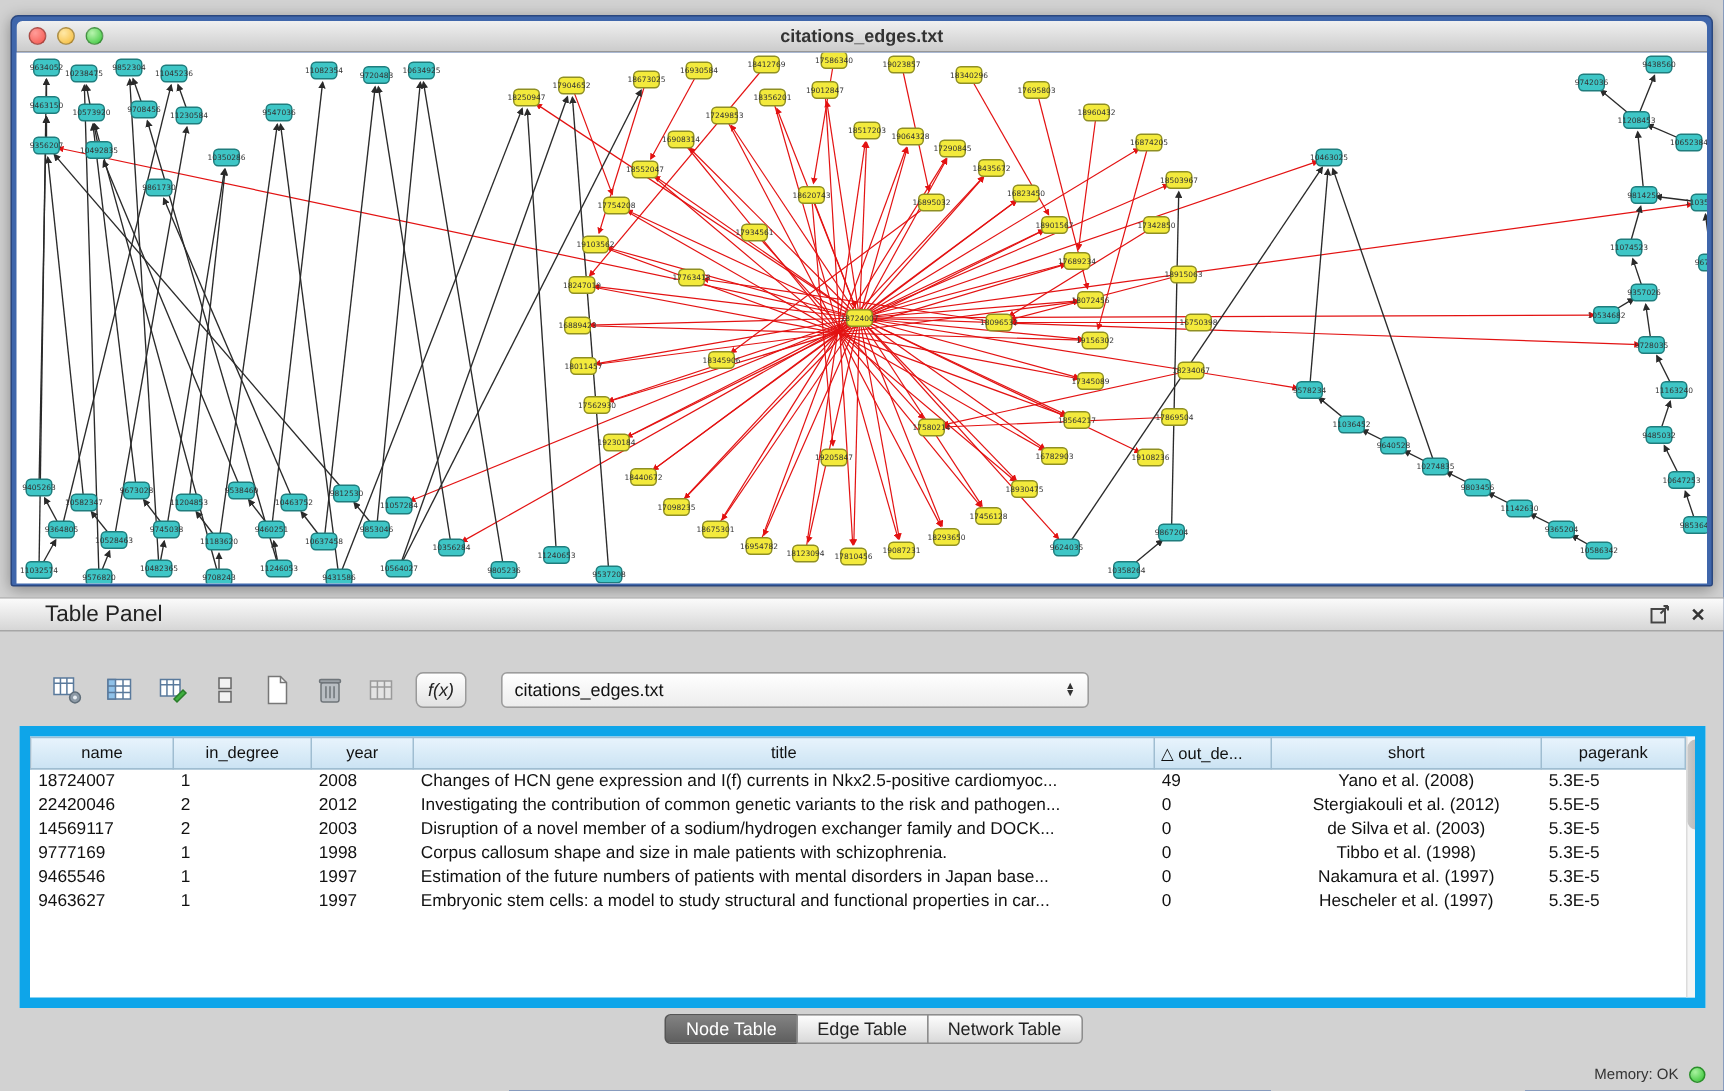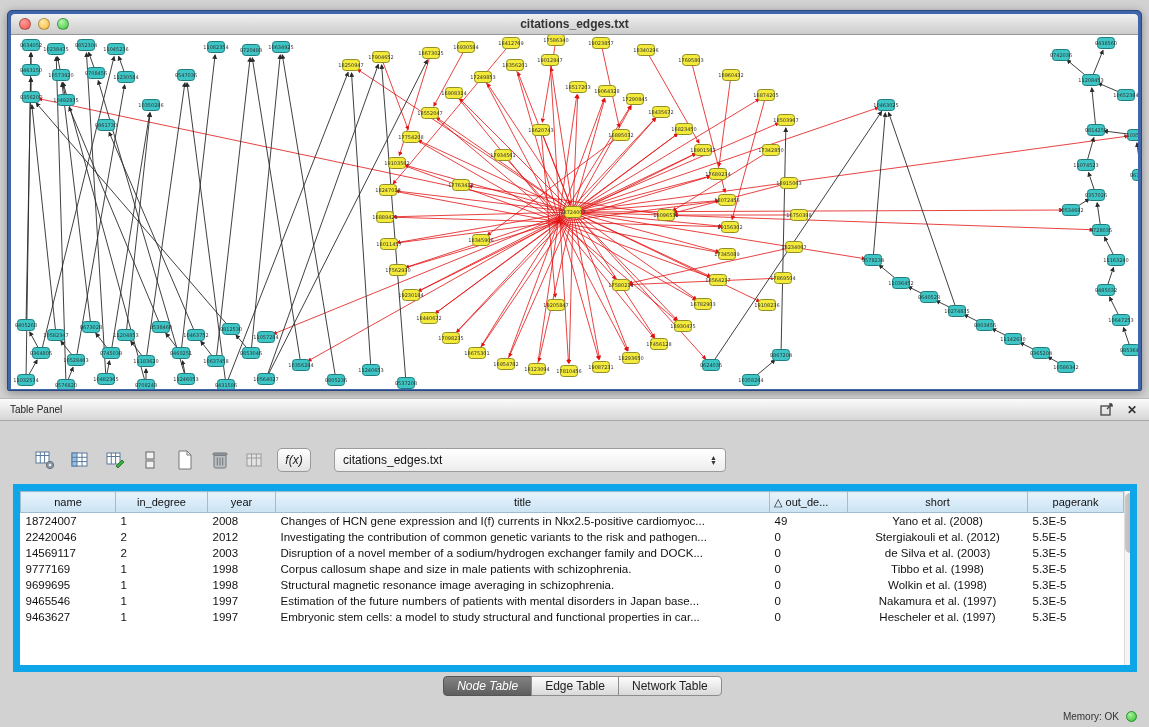--- a/index.html
+++ b/index.html
@@ -46,21 +46,21 @@
   .edge-red    { stroke:#e31212; stroke-width:0.8; }
   .edge-black  { stroke:#2a2a2a; stroke-width:0.9; }
 
   
   .table-panel-header {
     position:absolute; left:0; top:398px; width:1149px; height:23px;
     background:linear-gradient(#fbfbfb,#d6d6d6);
     border-top:1px solid #b9b9b9; border-bottom:1px solid #a6a6a6;
     display:flex; align-items:center; padding:0 10px;
   }
-  .tph-title { font-size:10px; color:#222; }
+  .tph-title { font-size:15px; color:#222;margin-left:20px; }
   .tph-icons { margin-left:auto; display:flex; gap:12px; align-items:center; }
   .tph-icon { width:14px; height:14px; display:flex; align-items:center; justify-content:center; color:#333; font-size:12px; font-weight:bold; cursor:default; }
 
   
   .toolbar {
     position:absolute; left:32px; top:445px; height:30px;
     display:flex; align-items:center; gap:9px;
   }
   .tb-btn { width:26px; height:26px; display:flex; align-items:center; justify-content:center; border-radius:4px; }
   .fx-btn {
@@ -117,21 +117,21 @@
   .tabs {
     position:absolute; left:0; top:676px; width:1149px;
     display:flex; justify-content:center;
   }
   .seg-tab {
     height:20px; padding:0 13px; font-size:12px;
     border:1px solid #8d8d8d; margin-left:-1px;
     background:linear-gradient(#fdfdfd,#d9d9d9); color:#222;
     font-family:"Liberation Sans",sans-serif;
   }
-  .seg-tab:first-child { border-radius:4px 0 0 4px; margin-left:16px;font-style:italic; }
+  .seg-tab:first-child { border-radius:4px 0 0 4px; margin-left:16px; }
   .seg-tab:last-child  { border-radius:0 4px 4px 0; }
   .seg-tab.active { background:linear-gradient(#828282,#5e5e5e); color:#fff; border-color:#555; }
 
   
   .statusbar {
     position:absolute; right:12px; bottom:5px;
     display:flex; align-items:center; gap:7px;
   }
   .mem-label { font-size:10px; color:#333; }
   .mem-dot {
@@ -960,29 +960,20 @@
         <tr>
           <td>9777169</td>
           <td>1</td>
           <td>1998</td>
           <td>Corpus callosum shape and size in male patients with schizophrenia.</td>
           <td>0</td>
           <td>Tibbo et al. (1998)</td>
           <td>5.3E-5</td>
         </tr>
         <tr>
-          <td>9699695</td>
-          <td>1</td>
-          <td>1998</td>
-          <td>Structural magnetic resonance image averaging in schizophrenia.</td>
-          <td>0</td>
-          <td>Wolkin et al. (1998)</td>
-          <td>5.3E-5</td>
-        </tr>
-        <tr>
           <td>9465546</td>
           <td>1</td>
           <td>1997</td>
           <td>Estimation of the future numbers of patients with mental disorders in Japan base...</td>
           <td>0</td>
           <td>Nakamura et al. (1997)</td>
           <td>5.3E-5</td>
         </tr>
         <tr>
           <td>9463627</td>

